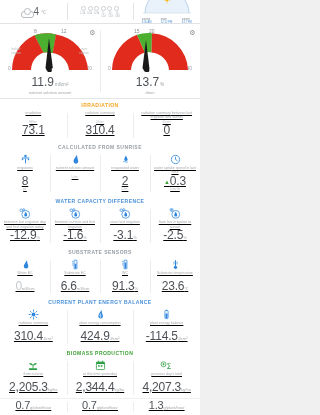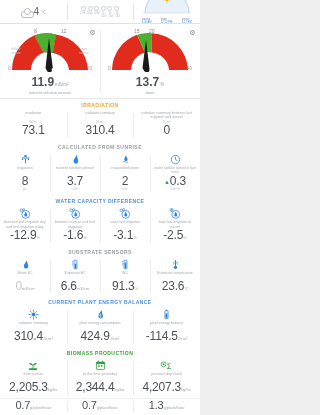--- a/index.html
+++ b/index.html
@@ -46,34 +46,34 @@
   .gauge-card + .gauge-card::before {
     content:""; position:absolute; left:0; top:6px; bottom:6px; width:1px; background:#ececec;
   }
   .gear { position:absolute; right:4px; top:5px; width:7px; height:7px; color:#8e9295; font-size:7px; line-height:7px; text-align:center; cursor:pointer;}
   .gwrap { position:relative; width:92px; margin:0 auto; }
   .gauge-svg { display:block; margin:0 auto; }
   .g-top { position:absolute; top:0; width:100%; height:9px; font-size:5px; color:#8a8f93; }
   .g-top span { position:absolute; }
   .g-ends { display:flex; justify-content:space-between; font-size:5px; color:#9b9fa2; margin-top:-7px; padding:0 6px; }
   .g-val { text-align:center; margin-top:1px; }
-  .g-val b { font-weight:bold; font-size:12px; color:#4d5156; }
+  .g-val b { font-weight:normal; font-size:12px; color:#4d5156; }
   .g-val i { font-style:normal; font-size:4.5px; color:#9aa0a6; margin-left:1px; }
   .g-cap { text-align:center; font-size:4px; color:#a2a7ab; margin-top:0px; }
   .g-side { position:absolute; font-size:3.4px; color:#b9bdc0; width:16px; text-align:center; line-height:1.15; }
 
   
   .sec-title { text-align:center; font-size:5px; letter-spacing:.45px; padding:3px 0 2px; font-weight:bold; }
   .sec-title.orange { color:#f5a623; }
   .sec-title.grey   { color:#9aa0a6; }
   .sec-title.blue   { color:#4a90d9; }
   .sec-title.green  { color:#3fa037; }
 
   .row { display:flex; background:#fff; }
-  .cell { flex:1; position:relative; padding:1px 2px 4px; text-align:center; }
+  .cell { flex:1; position:relative; padding:1px 2px 4px; text-align:center;text-decoration:underline; }
   .cell + .cell::before {
     content:""; position:absolute; left:0; top:3px; bottom:3px; width:1px; background:#ededed;
   }
   .c-lab { font-size:3.6px; color:#a4a9ad; line-height:1.25; min-height:9px; padding:0 1px; }
   .c-unit { font-size:3.4px; color:#b4b8bc; }
   .c-val { font-size:12px; color:#4d5156; line-height:1.05; letter-spacing:-.2px; }
   .c-val small { font-size:4px; color:#a2a7ab; letter-spacing:0; }
   .ico { height:13px; display:flex; align-items:center; justify-content:center; color:#4a90d9; font-size:11px; line-height:1; }
   .ico.green { color:#3fa037; }
   .c-val.muted { color:#c6cacd; }
@@ -251,21 +251,20 @@
         <div class="c-val">8</div>
         <div class="c-unit">pc</div>
       </div>
       <div class="cell">
         <div class="ico">
           <svg width="11" height="11" viewBox="0 0 14 14">
               <path d="M9 1 C6 5 4.5 7.5 4.5 9.3 A3 3 0 0 0 10.5 9.3 C10.5 7.5 9 5 9 1Z" fill="#2e86de"></path>
             </svg>
         </div>
         <div class="c-lab">nutrient solution amount</div>
-        <div class="c-val">3.7</div>
         <div class="c-unit">L/m²</div>
       </div>
       <div class="cell">
         <div class="ico">
           <svg width="11" height="11" viewBox="0 0 14 14">
               <path d="M7.5 2 C6 4.5 5.5 6 5.5 7.3 A2.2 2.2 0 0 0 9.7 7.3 C9.7 6 8.5 4.5 7.5 2Z" fill="#2e86de"></path>
               <path d="M4 10 q1.5 -1 3 0 t3 0" stroke="#2e86de" stroke-width=".9" fill="none"></path>
             </svg>
         </div>
         <div class="c-lab">evaporated water</div>

